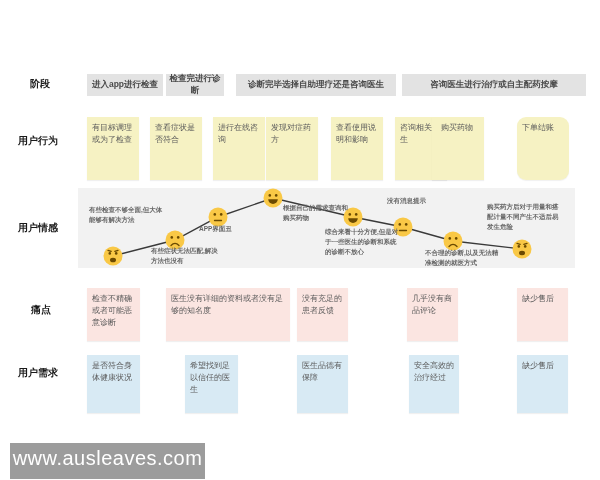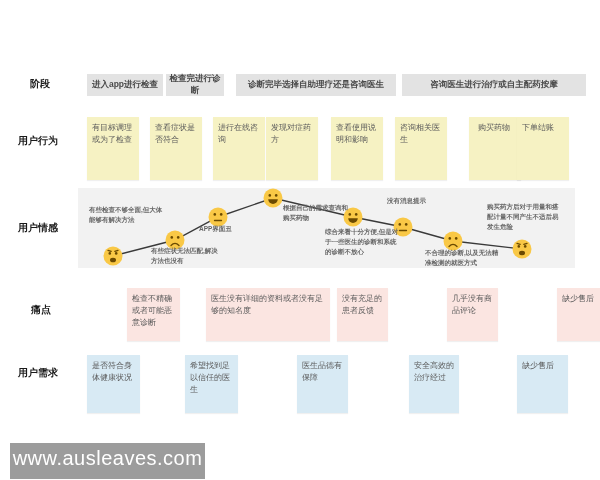--- a/index.html
+++ b/index.html
@@ -21,21 +21,21 @@
     position:absolute;top:74px;height:22px;background:#E3E3E3;color:#4a4a4a;
     font-size:8.5px;font-weight:bold;display:flex;align-items:center;justify-content:center;
     text-align:center;
   }
   .note{
     position:absolute;font-size:8px;line-height:1.5;color:#5a5a5a;
     padding:5px 4px 4px 5px;box-sizing:border-box;word-break:break-all;
     box-shadow:0 1px 1px rgba(0,0,0,0.06);
   }
   .behavior-note{top:117px;width:52px;height:63px;background:#F6F2C3;}
-  .pain-note{top:288px;height:53px;background:#FBE5E1;margin-left:40px;}
+  .pain-note{top:288px;height:53px;background:#FBE5E1;}
   .needs-note{top:355px;height:58px;background:#D8EAF4;}
   .emotion-band{position:absolute;left:78px;top:188px;width:497px;height:80px;background:#F2F2F2;}
   .curve-svg{position:absolute;left:0;top:0;width:600px;height:480px;pointer-events:none;}
   .emotion-note{
     position:absolute;font-size:6.5px;line-height:1.55;color:#666;font-weight:bold;
     word-break:break-all;
   }
   .site-watermark{
     position:absolute;left:10px;top:443px;width:195px;height:36px;line-height:30px;
     background:#9C9C9C;color:#fff;font-size:20px;text-align:center;letter-spacing:0.5px;
@@ -58,22 +58,22 @@
       <div class="stage-box" style="left: 236px; width: 160px;">诊断完毕选择自助理疗还是咨询医生</div>
       <div class="stage-box" style="left: 402px; width: 184px;">咨询医生进行治疗或自主配药按摩</div>
     </div>
   <div id="behaviors">
       <div class="note behavior-note" style="left: 87px;">有目标调理或为了检查</div>
       <div class="note behavior-note" style="left: 150px;">查看症状是否符合</div>
       <div class="note behavior-note" style="left: 213px;">进行在线咨询</div>
       <div class="note behavior-note" style="left: 266px;">发现对症药方</div>
       <div class="note behavior-note" style="left: 331px;">查看使用说明和影响</div>
       <div class="note behavior-note" style="left: 395px;">咨询相关医生</div>
-      <div class="note behavior-note" style="left: 469px; padding-left: 9px;">购买药物</div>
-      <div class="note behavior-note" style="left: 517px;">下单结账</div>
+      <div class="note behavior-note" style="left: 432px; padding-left: 9px;">购买药物</div>
+      <div class="note behavior-note" style="left: 517px; border-radius: 9px;">下单结账</div>
     </div>
 
   <div class="emotion-band"></div>
   <svg class="curve-svg" id="curve" viewBox="0 0 600 480">
       <polyline points="113,256 175,240 218,217 273,198 353,217 403,227 453,241 522,249" fill="none" stroke="#3A3A3A" stroke-width="1.4"></polyline>
       <g transform="translate(113,256)">
         <circle r="9.5" fill="#F9C846"></circle>
         <circle cx="-3.2" cy="-2.6" r="1.3" fill="#6B4A00"></circle>
         <circle cx="3.2" cy="-2.6" r="1.3" fill="#6B4A00"></circle>
         <ellipse cx="0" cy="4" rx="3" ry="2.3" fill="#6B4A00"></ellipse>

